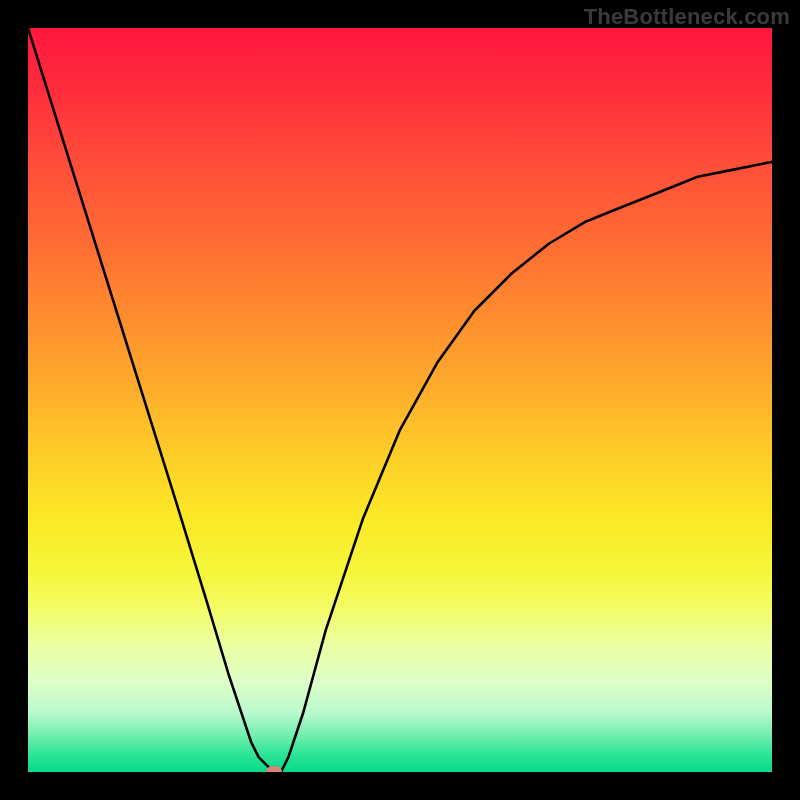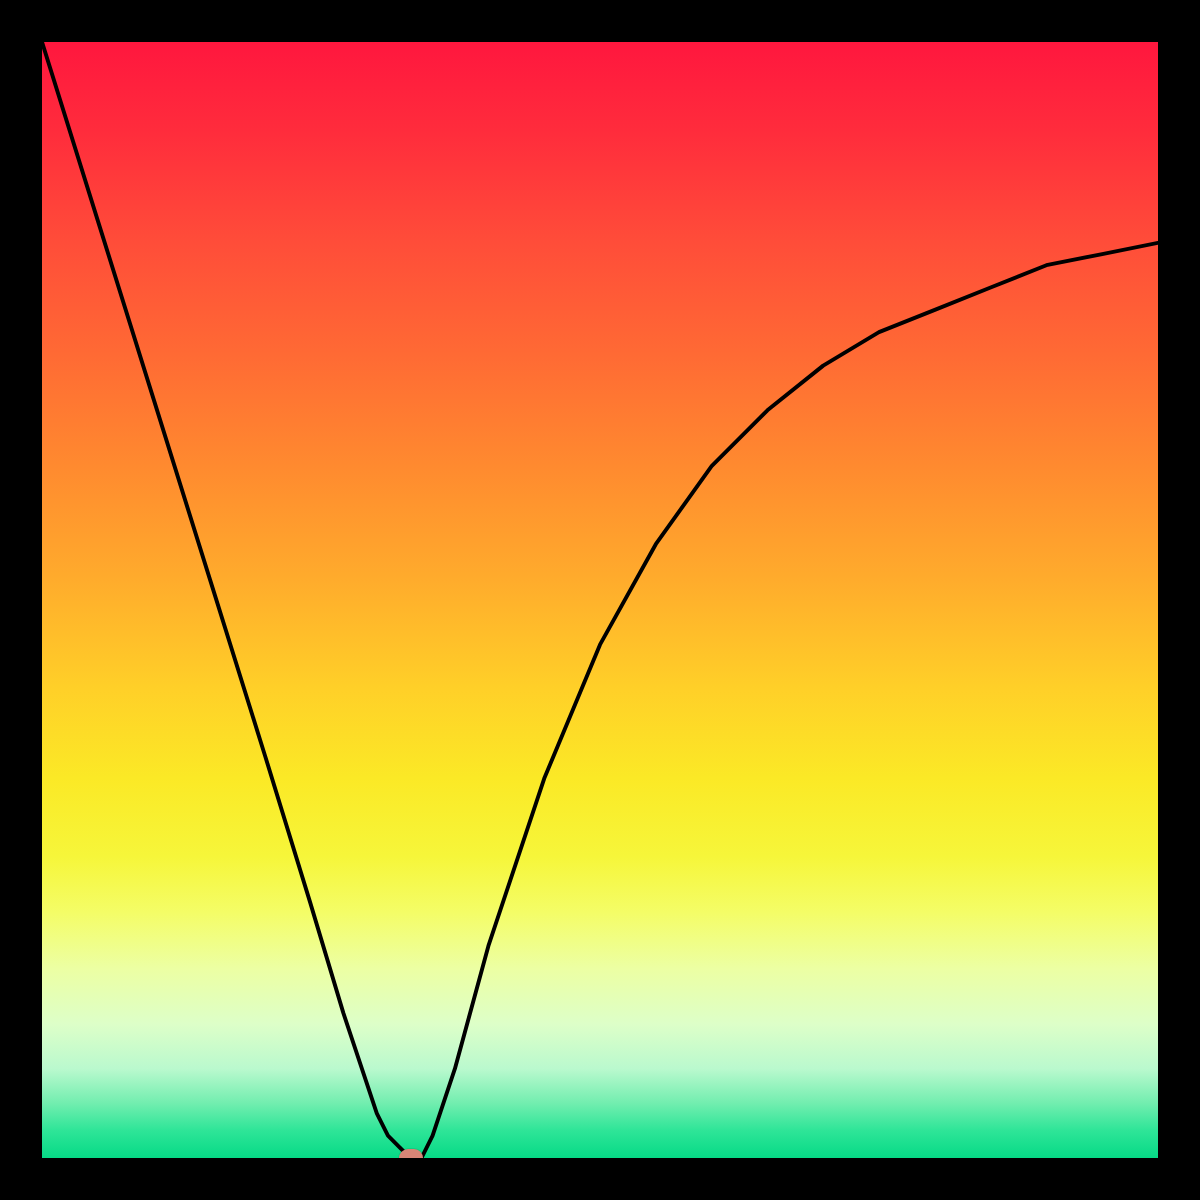--- a/index.html
+++ b/index.html
@@ -77,20 +77,21 @@
     height: 12px;
     border-radius: 6px;
     transform: translate(-50%, -50%);
     box-shadow: 0 0 0 0.5px rgba(0,0,0,0.1);
   }
 </style>
 </head>
 <body>
 
 <div class="frame">
+  <div class="watermark">TheBottleneck.com</div>
 
   <div class="plot">
     <div class="bg-gradient"></div>
 
     <svg class="curve-svg" viewBox="0 0 744 744" preserveAspectRatio="none">
       <path id="curvePath" class="curve-path" d="M0.00 0.00 L37.20 119.04 L74.40 238.08 L111.60 357.12 L148.80 476.16 L178.56 572.88 L200.88 647.28 L215.76 691.92 L223.20 714.24 L230.64 729.12 L238.08 736.56 L245.52 744.00 L252.96 744.00 L260.40 729.12 L275.28 684.48 L297.60 602.64 L334.80 491.04 L372.00 401.76 L409.20 334.80 L446.40 282.72 L483.60 245.52 L520.80 215.76 L558.00 193.44 L595.20 178.56 L632.40 163.68 L669.60 148.80 L706.80 141.36 L744.00 133.92" style="stroke: rgb(0, 0, 0);"></path>
     </svg>
 
     <div id="minDot" class="dot" style="left: 245.52px; top: 744px; background: rgb(215, 133, 118);"></div>
   </div>

